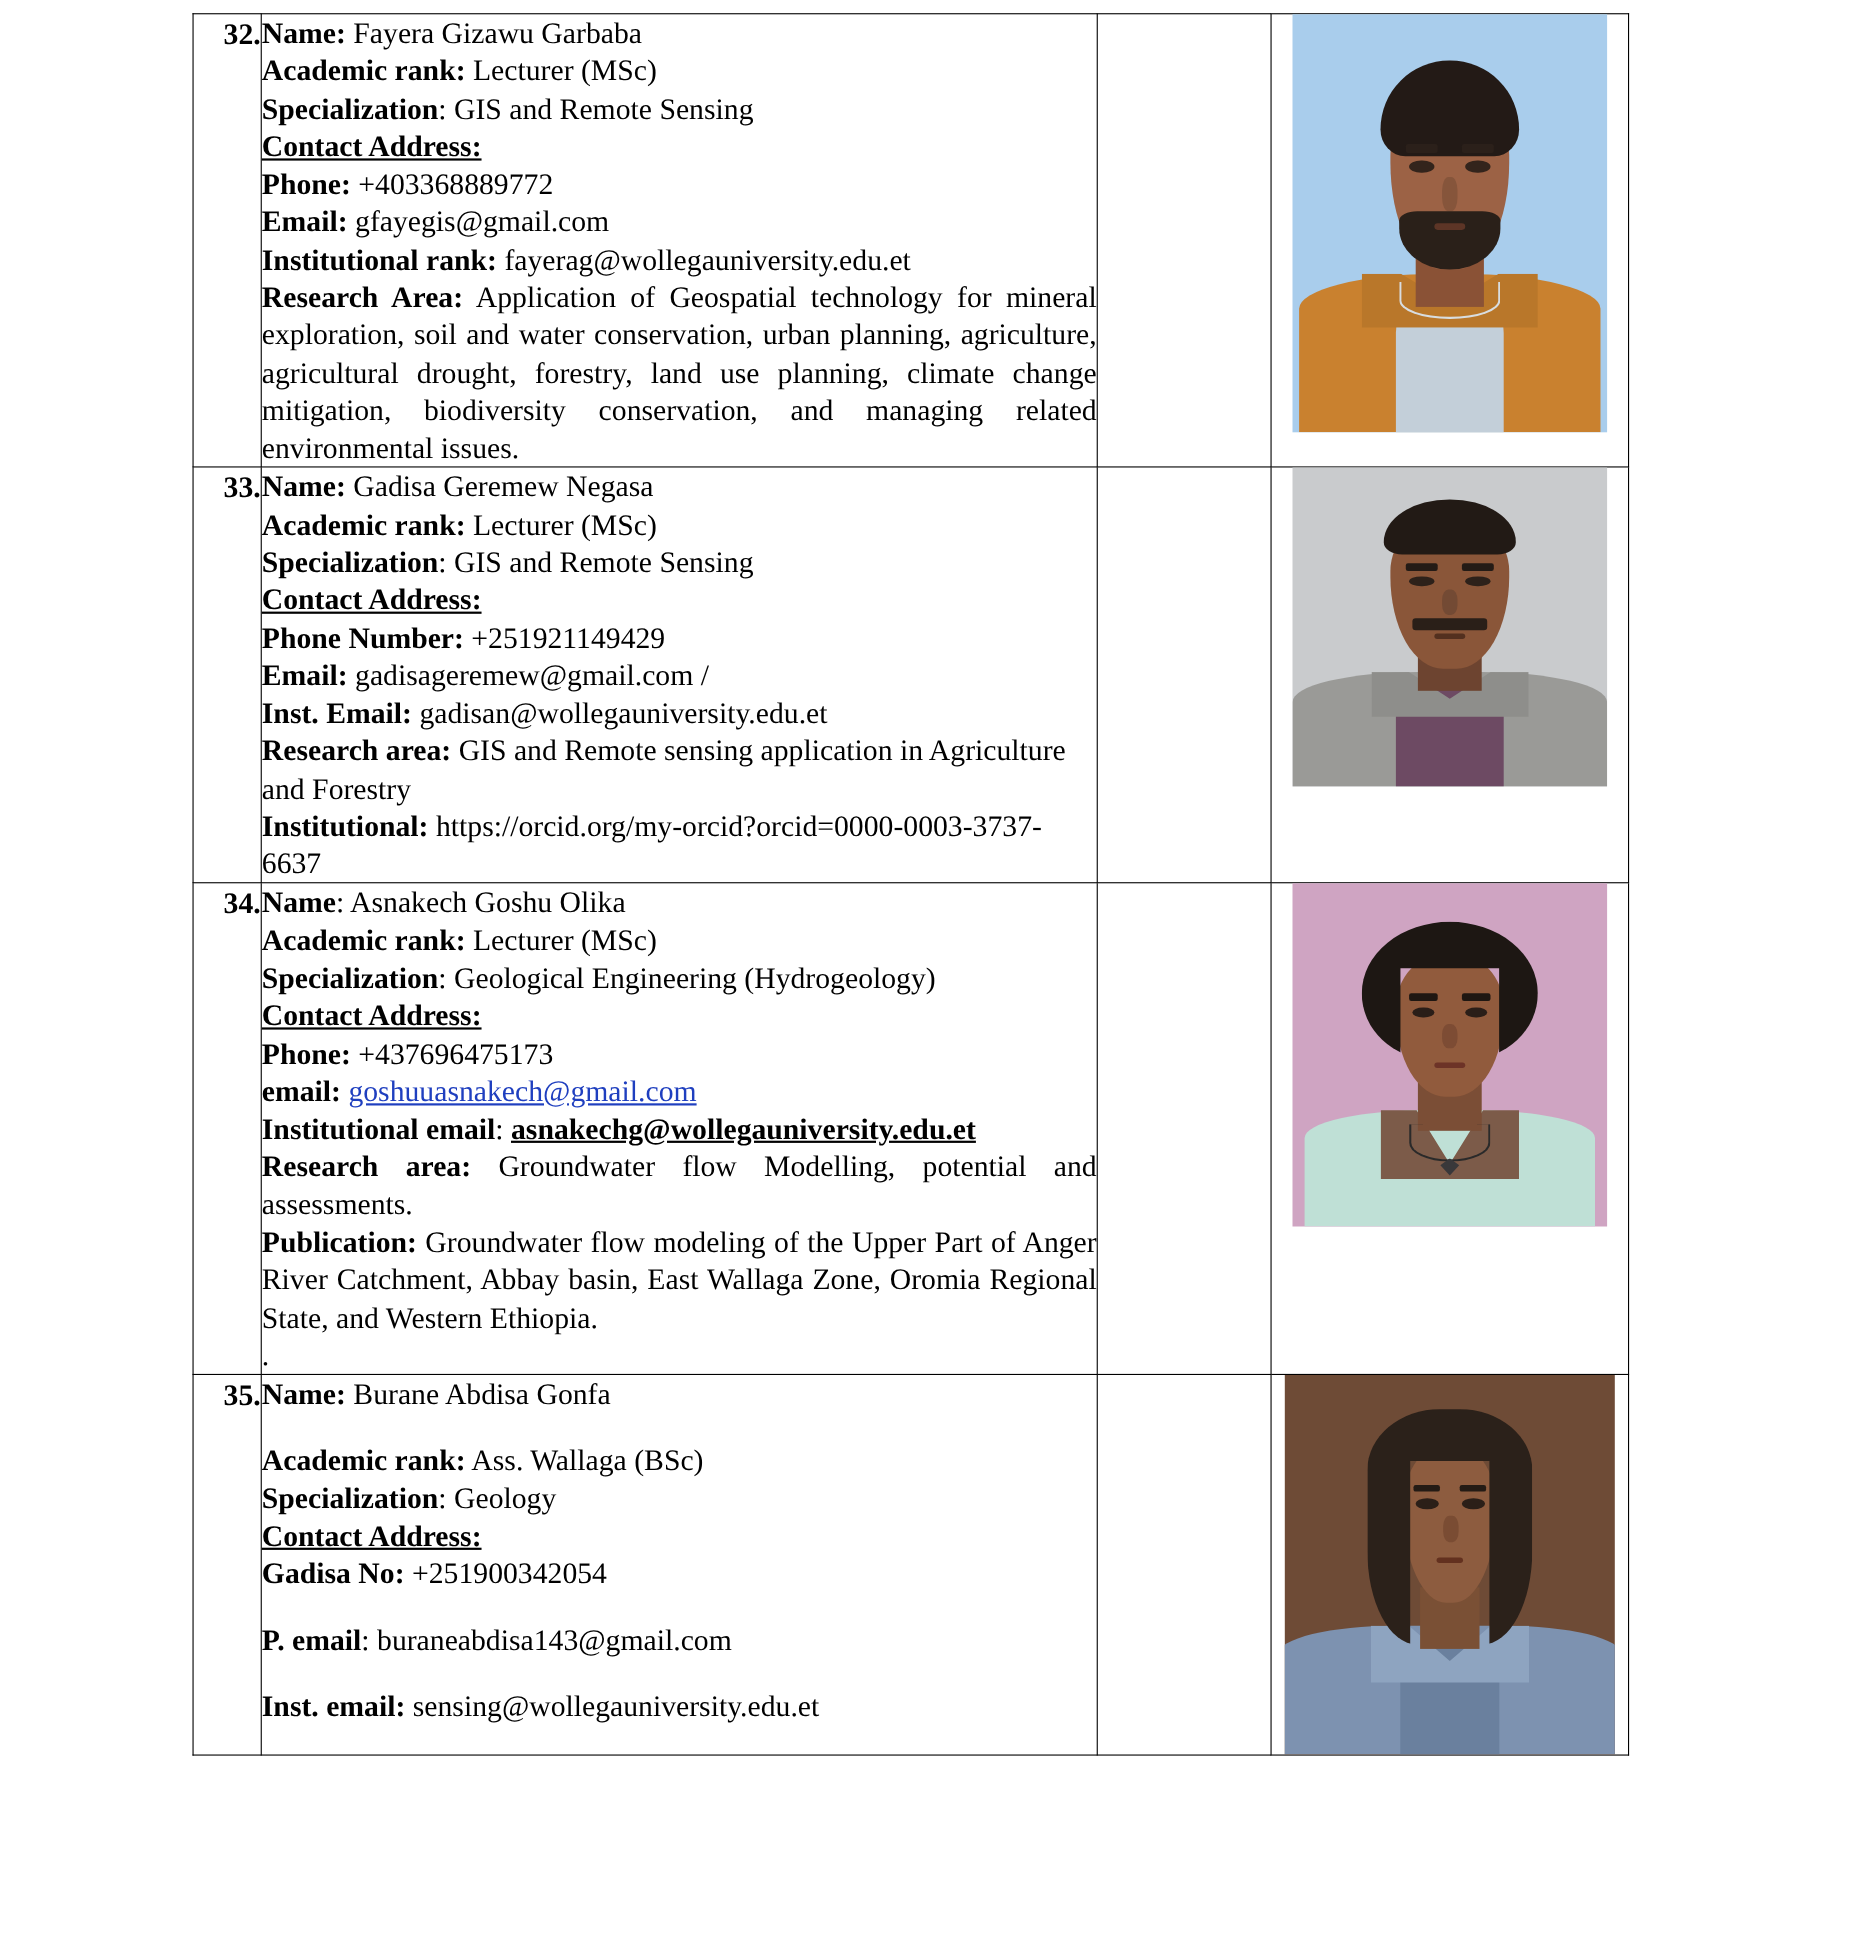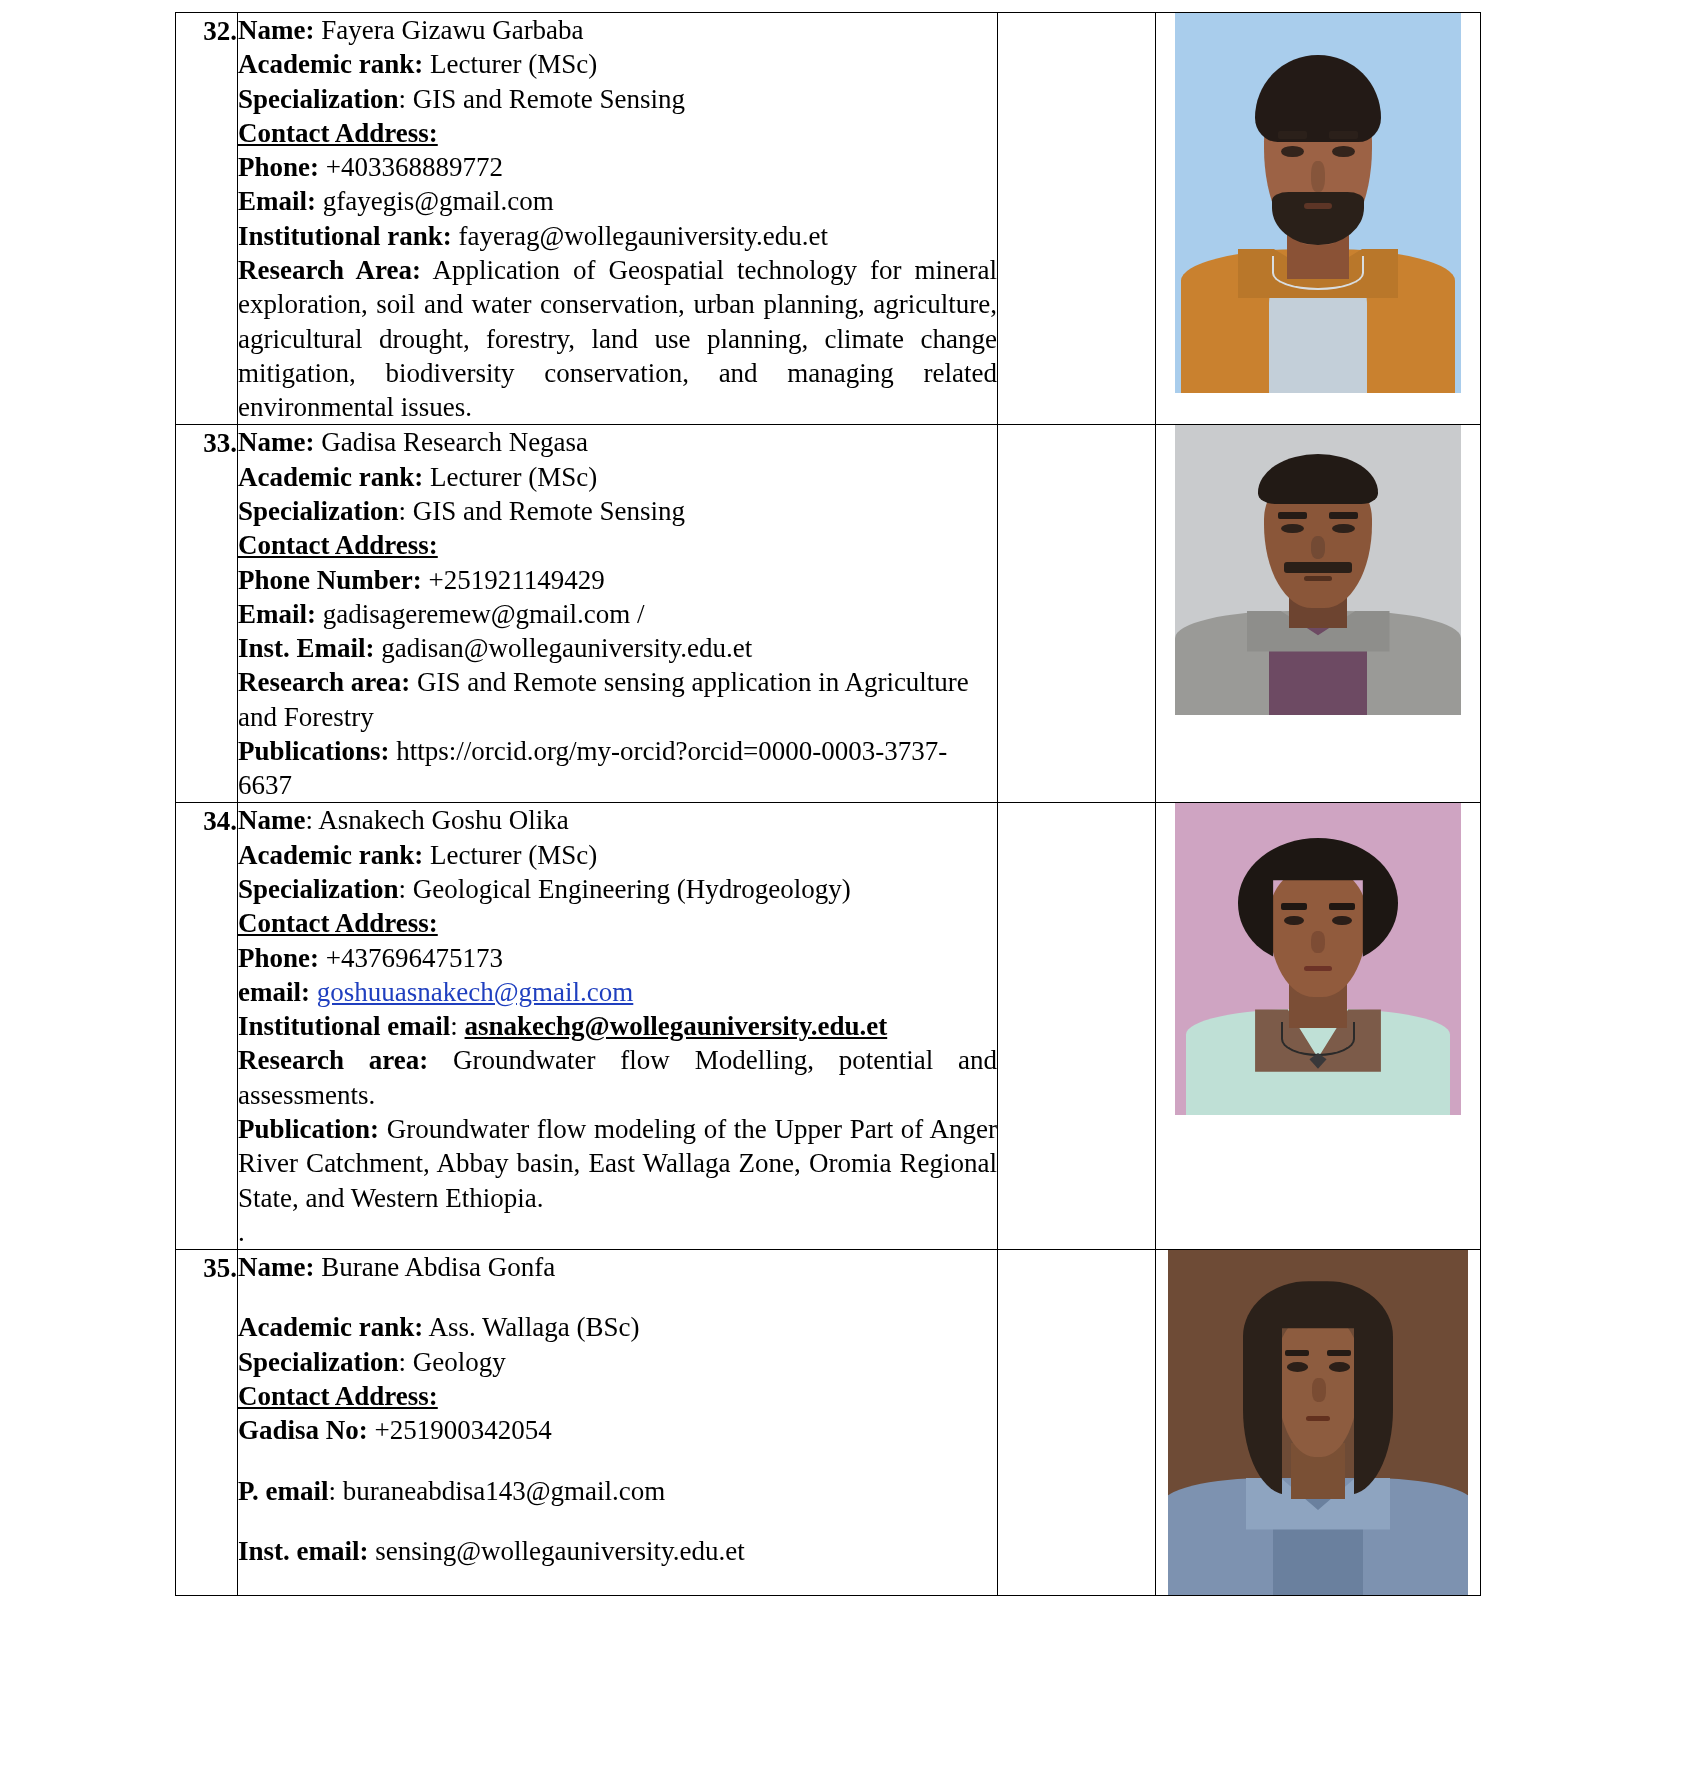--- a/index.html
+++ b/index.html
@@ -223,29 +223,29 @@
             <div class="ph-beard"></div>
             <div class="ph-mouth"></div>
             <div class="ph-chain"></div>
           </div>
         </td>
       </tr>
 
       <tr>
         <td class="num-cell">33.</td>
         <td class="body-cell">
-          <div class="line"><b>Name:</b><span> Gadisa Research Negasa</span></div>
+          <div class="line"><b>Name:</b><span> Gadisa Geremew Negasa</span></div>
           <div class="line"><b>Academic rank:</b><span> Lecturer (MSc)</span></div>
           <div class="line"><b>Specialization</b><span>: GIS and Remote Sensing</span></div>
           <div class="line"><b class="u">Contact Address: </b></div>
           <div class="line"><b>Phone Number:</b><span> +251921149429</span></div>
           <div class="line"><b>Email:</b><span> gadisageremew@gmail.com /</span></div>
           <div class="line"><b>Inst. Email:</b><span> gadisan@wollegauniversity.edu.et</span></div>
           <div class="line"><b>Research area:</b><span> GIS and Remote sensing application in Agriculture and Forestry</span></div>
-          <div class="line"><b>Publications:</b><span> https://orcid.org/my-orcid?orcid=0000-0003-3737-6637</span></div>
+          <div class="line"><b>Institutional:</b><span> https://orcid.org/my-orcid?orcid=0000-0003-3737-6637</span></div>
         </td>
         <td class="gap-cell"></td>
         <td class="photo-cell">
           <div class="photo p33">
             <div class="ph-body"></div>
             <div class="ph-shirt"></div>
             <div class="ph-collar"></div>
             <div class="ph-neck"></div>
             <div class="ph-face"></div>
             <div class="ph-hair"></div>

